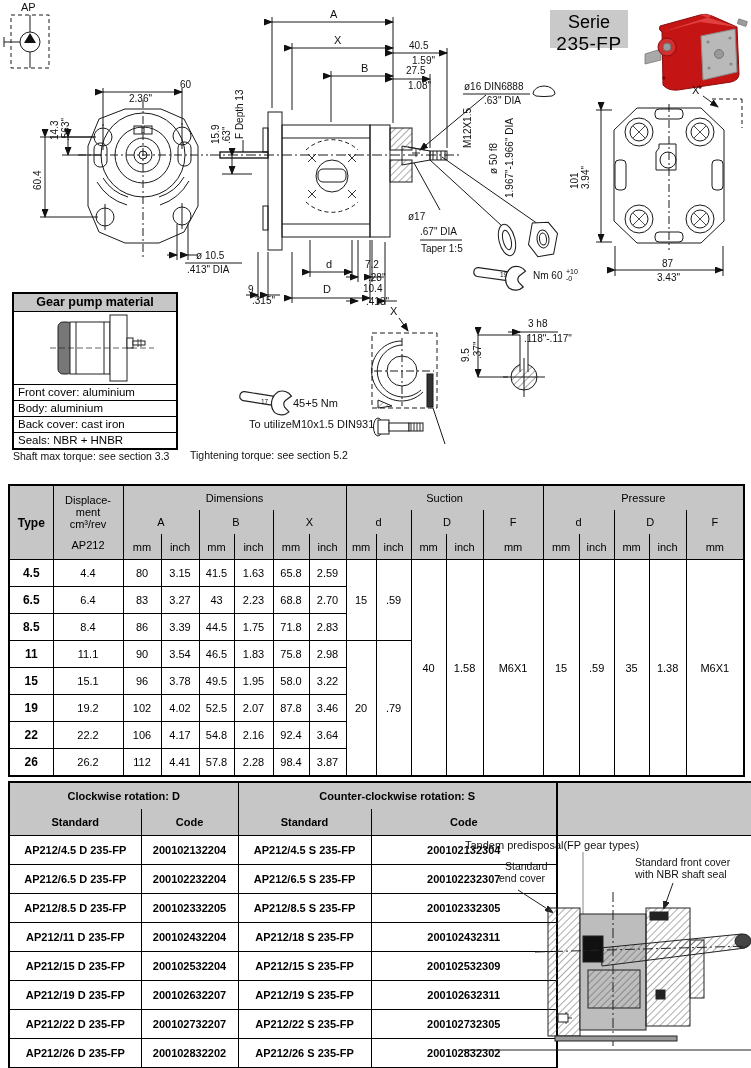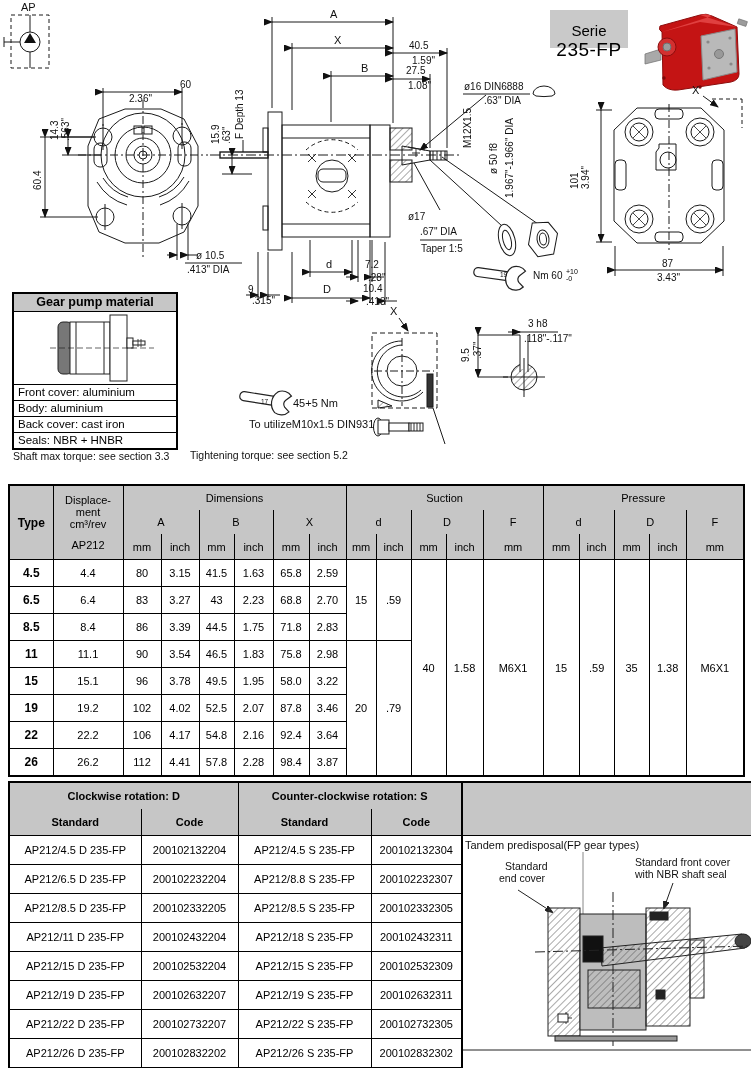--- a/index.html
+++ b/index.html
@@ -5,39 +5,39 @@
   html,body{margin:0;padding:0;background:#fff;}
   #page{position:relative;width:751px;height:1068px;background:#fff;overflow:hidden;
         font-family:"Liberation Sans",sans-serif;color:#000;}
   svg{position:absolute;left:0;top:0;}
   .lbl{position:absolute;font-size:10px;line-height:1.05;white-space:nowrap;color:#111;}
   .vlbl{position:absolute;font-size:10px;line-height:1;white-space:nowrap;color:#111;
         transform:rotate(-90deg);transform-origin:left top;}
   .s11{font-size:11px;}
   .serie-box{position:absolute;left:550px;top:10px;width:78px;height:38px;background:#c9c9c9;
              text-align:center;}
-  .serie-box .l1{font-size:15px;padding-top:12px;} .serie-box .l2{font-size:19px;letter-spacing:.5px;}
+  .serie-box .l1{font-size:18px;padding-top:2px;} .serie-box .l2{font-size:19px;letter-spacing:.5px;}
   .mat-box{position:absolute;left:12px;top:292px;width:162px;border:2px solid #000;background:#fff;}
   .mat-title{background:#c6c6c6;border-bottom:1px solid #000;font-size:12.5px;font-weight:bold;
              text-align:center;padding:1px 0 2px;}
   .mat-img{height:72px;position:relative;}
   .mat-row{border-top:1px solid #000;font-size:11.5px;padding:1px 4px 2px;}
   table{border-collapse:collapse;table-layout:fixed;}
   #dimtbl{position:absolute;left:8px;top:484px;width:737px;}
   #dimtbl td,#dimtbl th{border:1px solid #000;font-size:11px;font-weight:normal;
       text-align:center;vertical-align:middle;padding:0;overflow:hidden;}
   #dimtbl .hd{background:#c6c6c6;border-top:0;border-bottom:0;}
   #dimtbl tr.hr1 td{height:24px;} #dimtbl tr.hr2 td{height:24px;} #dimtbl tr.hr3 td{height:25px;text-align:center;}
   #dimtbl tbody td{height:26px;background:#fff;}
   #dimtbl .typ{font-weight:bold;font-size:12px;}
   #dimtbl{border:2px solid #000;}
-  #ordtbl{position:absolute;left:8px;top:781px;width:455px;border:2px solid #000;}
+  #ordtbl{position:absolute;left:8px;top:781px;width:550px;border:2px solid #000;}
   #ordtbl td{border:1px solid #000;font-size:11px;text-align:center;vertical-align:middle;padding:0;}
   #ordtbl .hd{background:#c6c6c6;border-top:0;border-bottom:0;font-weight:bold;}
-  #ordtbl tr.hr td{height:26px;} #ordtbl tbody td{height:28px;}
+  #ordtbl tr.hr td{height:26px;} #ordtbl tbody td{height:28px;font-weight:bold;}
   .band{position:absolute;left:463px;top:781px;width:288px;height:55px;background:#c6c6c6;
         border-top:2px solid #000;border-bottom:1px solid #000;box-sizing:border-box;}
   .tol{display:inline-block;vertical-align:middle;line-height:1;font-size:7px;text-align:left;}
   .tol span{display:block;}
 </style>
 </head>
 <body>
 
 <div id="page">
 
@@ -558,21 +558,21 @@
     <tbody>
       <tr>
         <td>AP212/4.5 D 235-FP</td>
         <td>200102132204</td>
         <td>AP212/4.5 S 235-FP</td>
         <td>200102132304</td>
       </tr>
       <tr>
         <td>AP212/6.5 D 235-FP</td>
         <td>200102232204</td>
-        <td>AP212/8.8 S 235-FP</td>
+        <td>AP212/6.5 S 235-FP</td>
         <td>200102232307</td>
       </tr>
       <tr>
         <td>AP212/8.5 D 235-FP</td>
         <td>200102332205</td>
         <td>AP212/8.5 S 235-FP</td>
         <td>200102332305</td>
       </tr>
       <tr>
         <td>AP212/11 D 235-FP</td>

